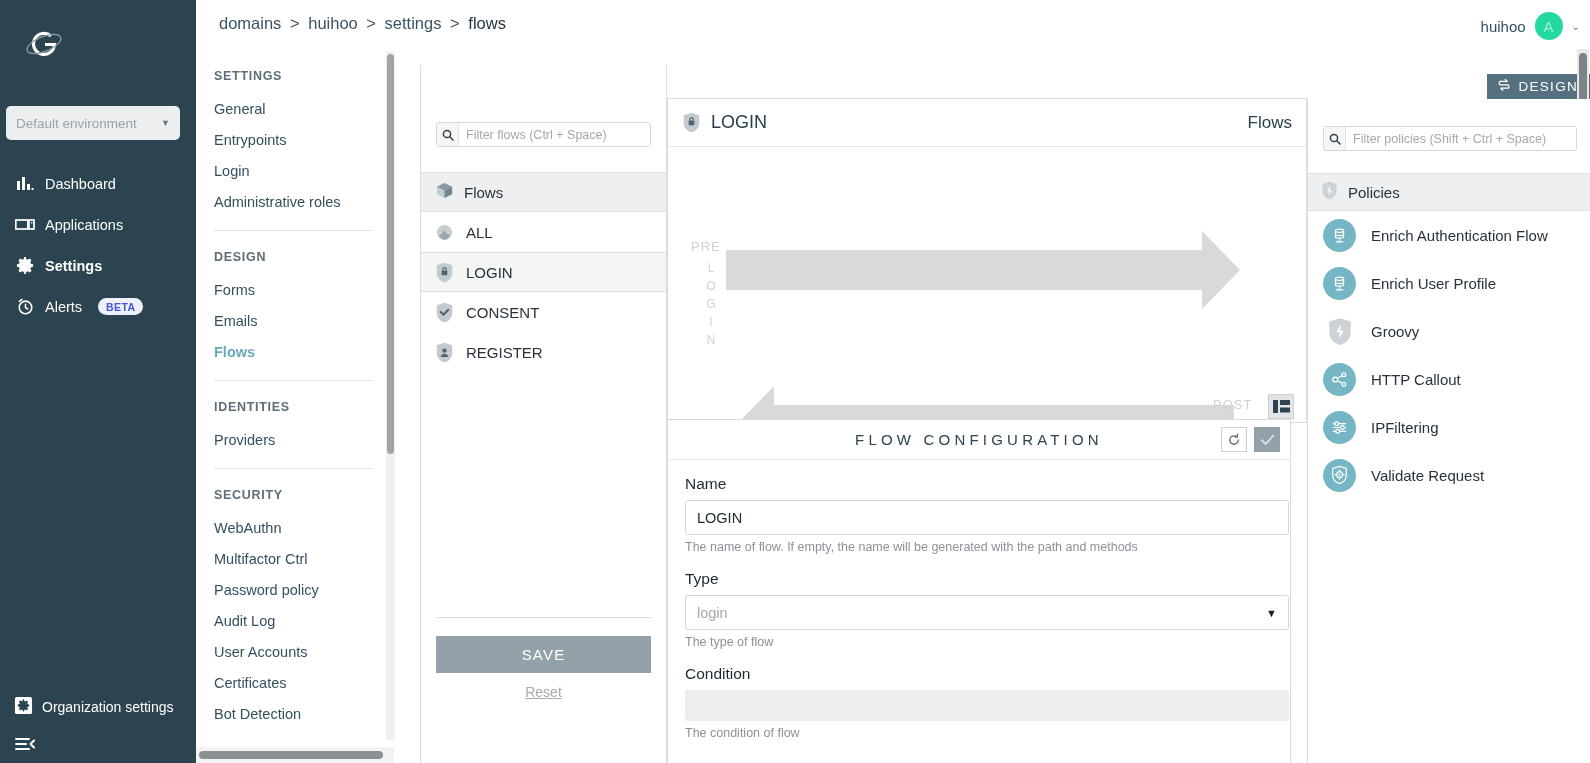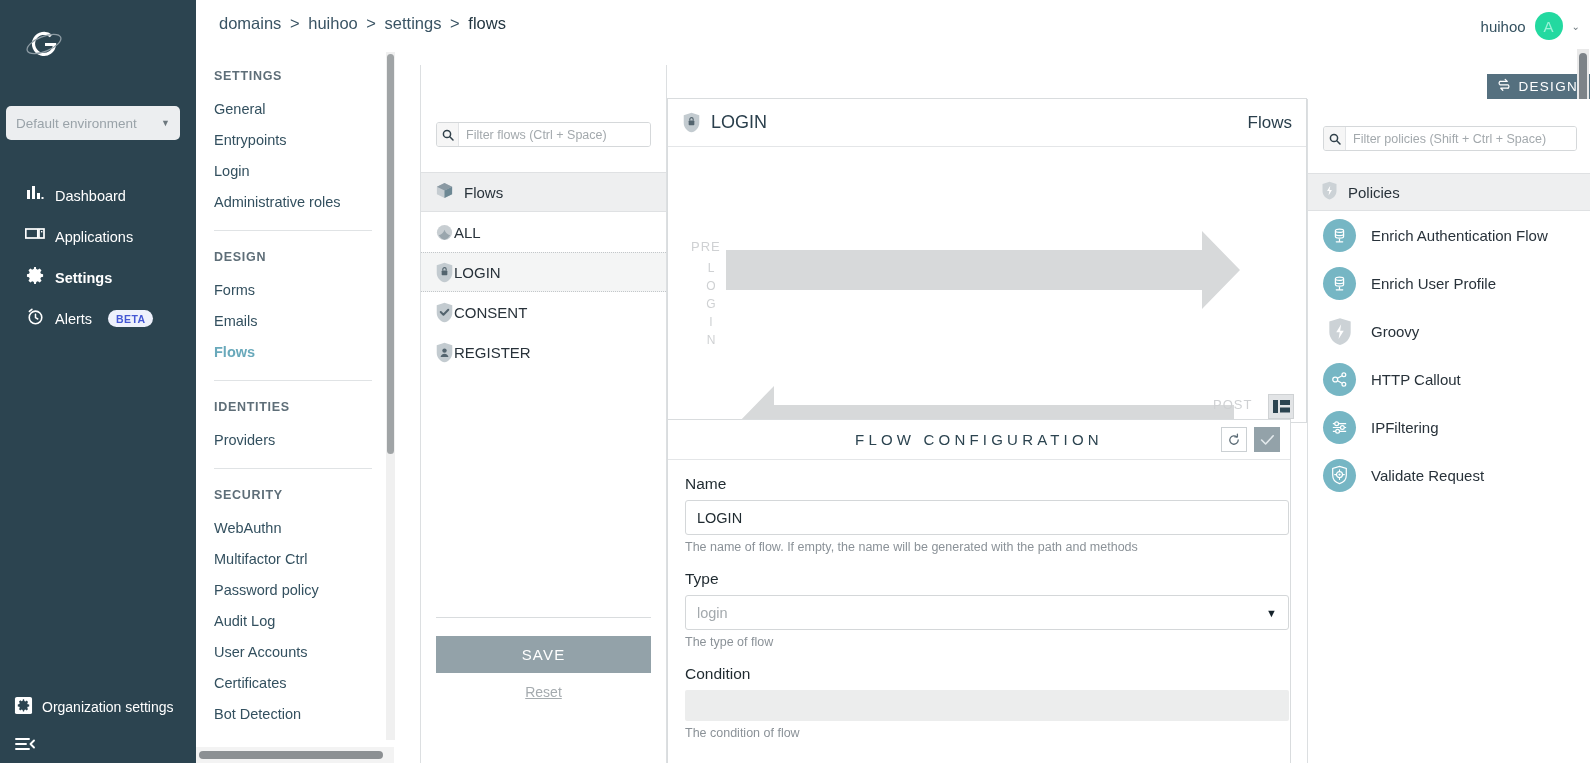--- a/index.html
+++ b/index.html
@@ -20,21 +20,21 @@
   .env-select {
     position: absolute; left: 6px; top: 106px; width: 174px; height: 34px;
     background: #eceef0; border-radius: 5px; color: #9aa3a9;
     font-size: 13.5px; display: flex; align-items: center; padding: 0 10px;
     cursor: pointer;
   }
   .env-select .caret { margin-left: auto; font-size: 9px; color: #6d787e; }
 
   .rail-nav { position: absolute; left: 0; top: 163px; width: 196px; }
   .rail-item {
-    display: flex; align-items: flex-end; height: 41px; padding-left: 24px;
+    display: flex; align-items: center; height: 41px; padding-left: 14px;
     font-size: 14.5px; color: #ffffff; cursor: pointer; gap: 9px;
   }
   .rail-item .ico { width: 22px; height: 22px; display: flex; align-items: center; justify-content: center; }
   .rail-item.active .lbl { font-weight: bold; }
   .beta-badge {
     margin-left: 7px; background: #eef1fc; color: #4457d4; font-size: 10.5px;
     font-weight: bold; letter-spacing: .4px; padding: 2.5px 8px; border-radius: 9px;
   }
   .rail-bottom { position: absolute; left: 0; bottom: 0; width: 196px; }
   .org-settings {
@@ -123,21 +123,21 @@
     padding: 0 7px; font-family: "Liberation Sans", sans-serif;
   }
   .filter-box input::placeholder { color: #a3a9ad; }
 
   .group-header {
     display: flex; align-items: center; gap: 10px; height: 40px; padding-left: 14px;
     background: #eeeff0; border-top: 1px solid #dfe1e3; border-bottom: 1px solid #dfe1e3;
     font-size: 15px; color: #28323a; margin-top: 17px;
   }
   .flow-row {
-    display: flex; align-items: center; gap: 0; height: 40px; padding-left: 14px;
+    display: flex; align-items: center; gap: 12px; height: 40px; padding-left: 14px;
     font-size: 15px; color: #28323a; cursor: pointer; text-align: center;
   }
   .flow-row.selected { background: #f4f5f5; border-top: 1px dotted #c3c7ca; border-bottom: 1px dotted #c3c7ca; }
 
   .save-area { position: absolute; left: 15px; right: 15px; bottom: 63px; }
   .save-div { height: 1px; background: #d9dcde; margin-bottom: 18px; }
   .save-btn {
     width: 100%; height: 37px; background: #93a2a9; color: #fff; border: 0;
     font-size: 15px; letter-spacing: 1.2px; cursor: pointer;
     font-family: "Liberation Sans", sans-serif;

